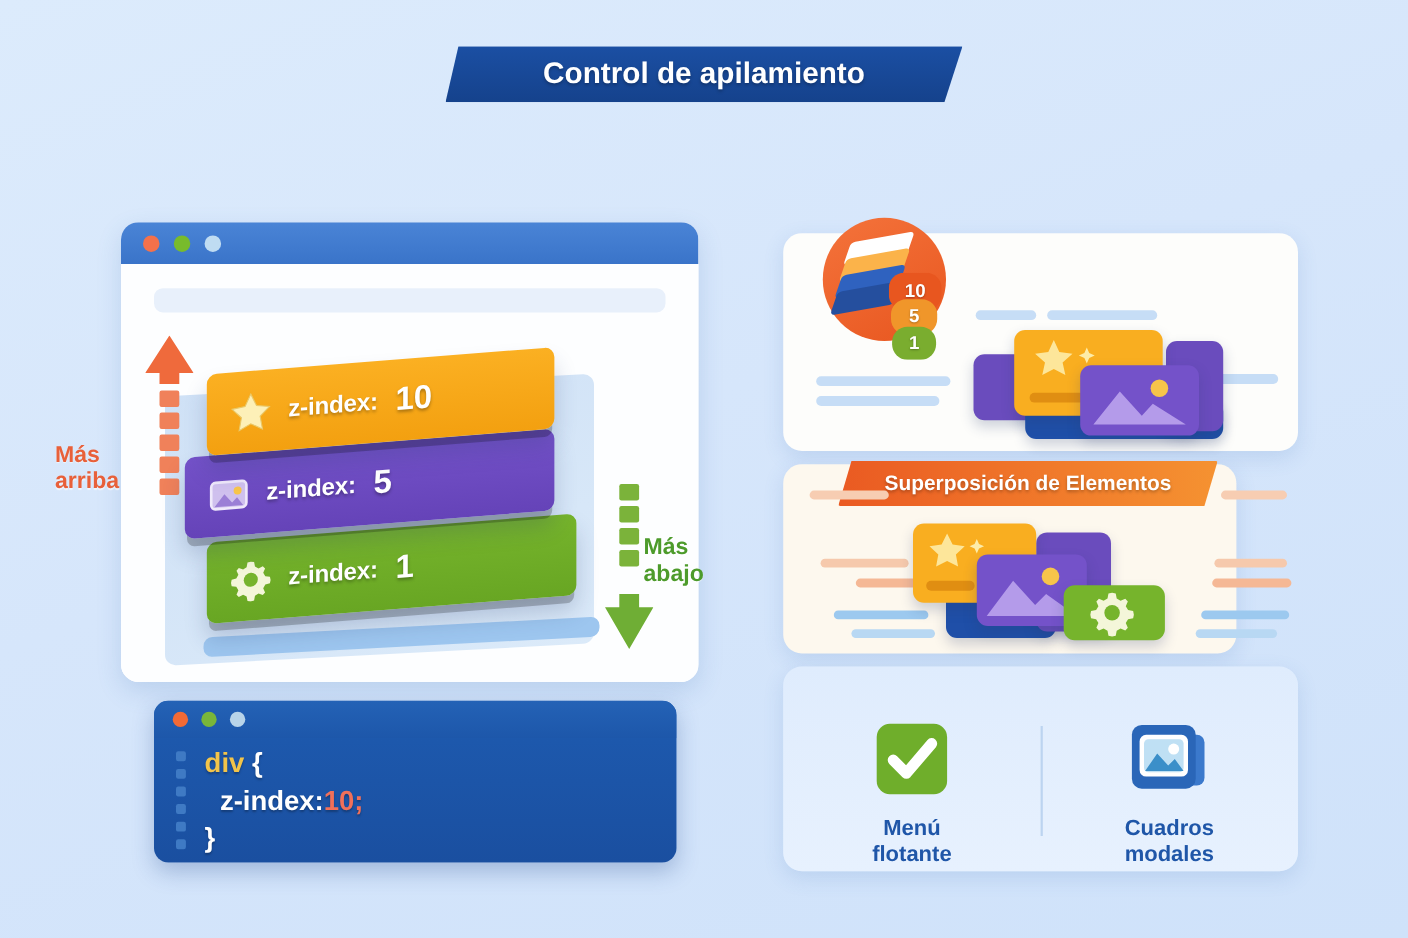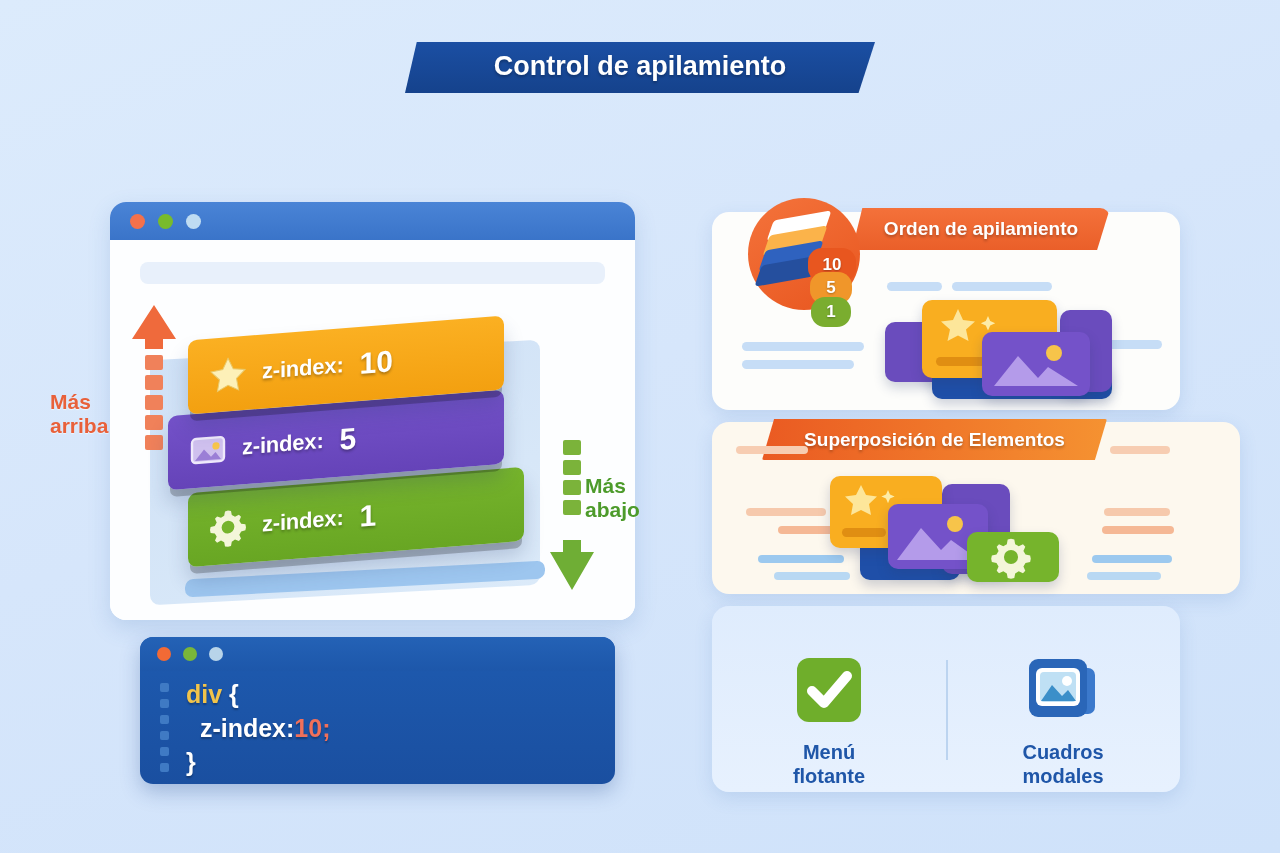--- a/index.html
+++ b/index.html
@@ -96,20 +96,21 @@
 
   .ico { width: 40px; height: 40px; flex: none; display:block; }
 
   
   .arrow-up, .arrow-down { position: absolute; }
   .arrow-up { left: 132px; top: 305px; }
   .arrow-down { left: 550px; top: 440px; }
   .arr-label {
     position: absolute; font-size: 21px; font-weight: 700; line-height: 1.12;
     text-shadow: 0 1px 1px rgba(255,255,255,.6);
+    margin-top: 12px;
   }
   .arr-label.up { left: 50px; top: 390px; color: #e8603a; }
   .arr-label.down { left: 585px; top: 474px; color: #4d9b2b; }
 
   
   .code-win {
     position: absolute; left: 140px; top: 637px;
     width: 475px; height: 147px;
     background: linear-gradient(180deg,#1e5bb0 0%,#1a4fa0 100%);
     border-radius: 13px; overflow: hidden;
@@ -156,21 +157,21 @@
     transform: skewY(-10deg) skewX(-20deg); }
   .badge { position: absolute; border-radius: 14px; color:#fff;
     font-size: 17px; font-weight: 800; display:flex;
     align-items:center; justify-content:center;
     text-shadow: 0 1px 2px rgba(0,0,0,.3); }
   .ph-line { position: absolute; background: #c6ddf6; border-radius: 5px; height: 9px; }
   .card { position: absolute; border-radius: 10px;
     box-shadow: 0 6px 12px rgba(40,60,110,.22); }
 
   
-  .p2 { left: 712px; top: 422px; width: 528px; height: 172px;
+  .p2 { left: 712px; top: 422px; width: 412px; height: 172px;
     background: #fdf8ee; box-shadow: 0 6px 18px rgba(70,120,185,.16); }
   .p2 .ribbon {
     left: 50px; top: -3px; width: 345px; height: 41px; font-size: 19px;
     background: linear-gradient(90deg,#ea5a22 0%,#f59231 100%);
     clip-path: polygon(3.5% 0, 100% 0, 96.5% 100%, 0 100%);
     border-radius: 2px;
   }
   .streak { position: absolute; border-radius: 6px; height: 8px; }
 
   
@@ -278,21 +279,20 @@
         <i></i>
     </div>
     <div class="code-body">
       <div class="cl"><span class="k">div</span><span> {</span></div>
       <div class="cl"><span>  z-index:</span><span class="v">10;</span></div>
       <div class="cl"><span>}</span></div>
     </div>
   </div>
 
   <div class="panel p1">
-    <div class="ribbon">Orden de apilamiento</div>
 
     <div class="layers-badge">
       <span class="lay" style="left:22px; top:18px; background:#ffffff;"></span>
       <span class="lay" style="left:18px; top:33px; background:#fbb34a;"></span>
       <span class="lay" style="left:14px; top:48px; background:#2f62bf;"></span>
       <span class="lay" style="left:10px; top:63px; background:#254f9e;"></span>
     </div>
     <div class="badge" style="left:808px; top:248px; width:48px; height:34px; background:#e8561f; position:fixed;">10</div>
     <div class="badge" style="left:810px; top:272px; width:42px; height:32px; background:#f0962a; position:fixed;">5</div>
     <div class="badge" style="left:811px; top:297px; width:40px; height:30px; background:#7aad2f; position:fixed;">1</div>

